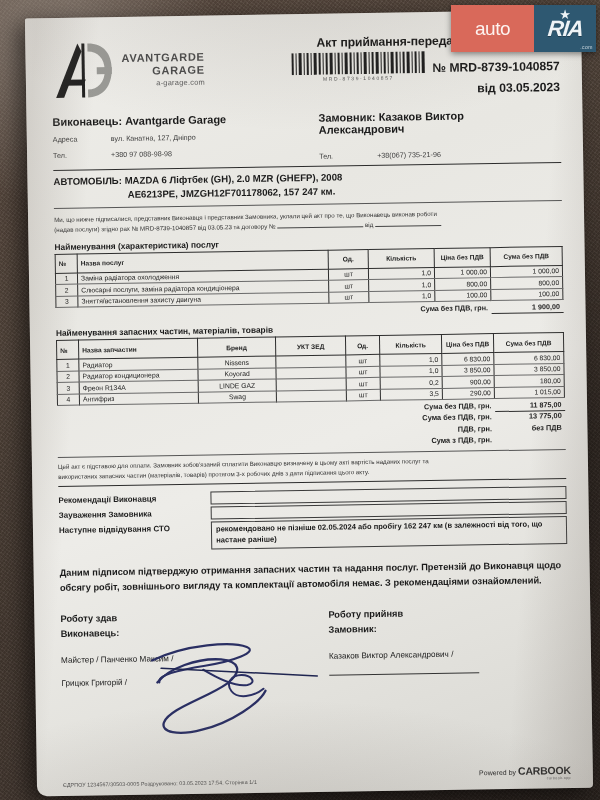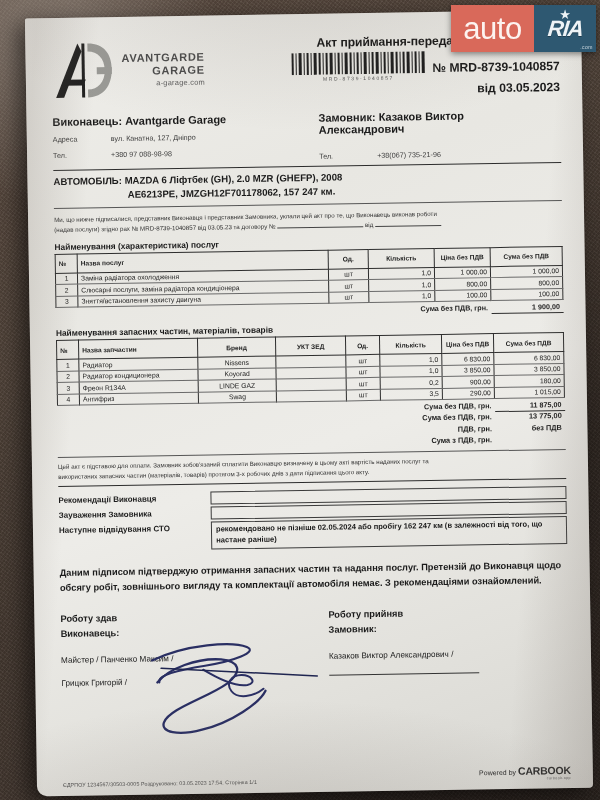--- a/index.html
+++ b/index.html
@@ -72,21 +72,21 @@
 
   
   #ria-badge {
     position:absolute; right: 4px; top: 5px;
     display:flex; height:47px; width:145px;
     box-shadow: 0 2px 6px rgba(0,0,0,.45);
     z-index: 6;
   }
   .ria-left {
     background:#d9695a; flex:1; display:flex; align-items:center; justify-content:center;
-    color:#fdf3f0; font-size:31px; letter-spacing:-0.5px;
+    color:#fdf3f0; font-size:19px; letter-spacing:-0.5px;
   }
   .ria-right {
     background:#2e5871; width:62px; position:relative;
     display:flex; align-items:center; justify-content:center;
   }
   .ria-right .rtxt {
     color:#eef3f6; font-size:22px; font-weight:700; font-style:italic;
     letter-spacing:-1px; transform: skewX(-6deg); text-shadow: 0 1px 0 rgba(0,0,0,.3);
   }
   .ria-star { position:absolute; top:3px; left:50%; transform:translateX(-50%); color:#eef3f6; font-size:13px; line-height:1;}

